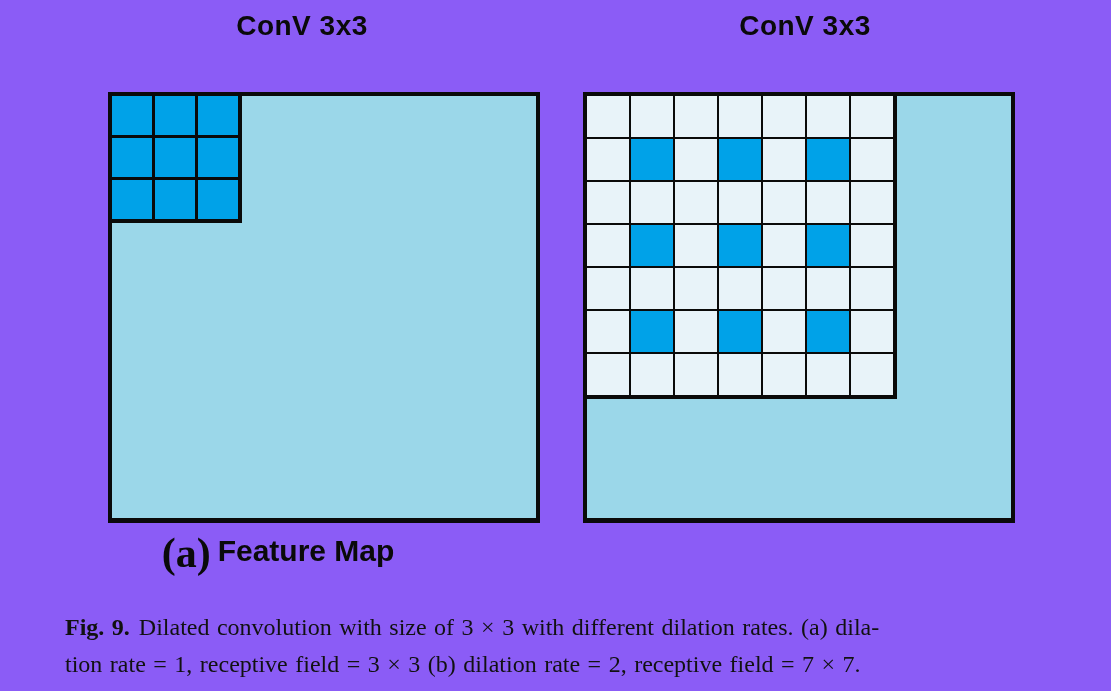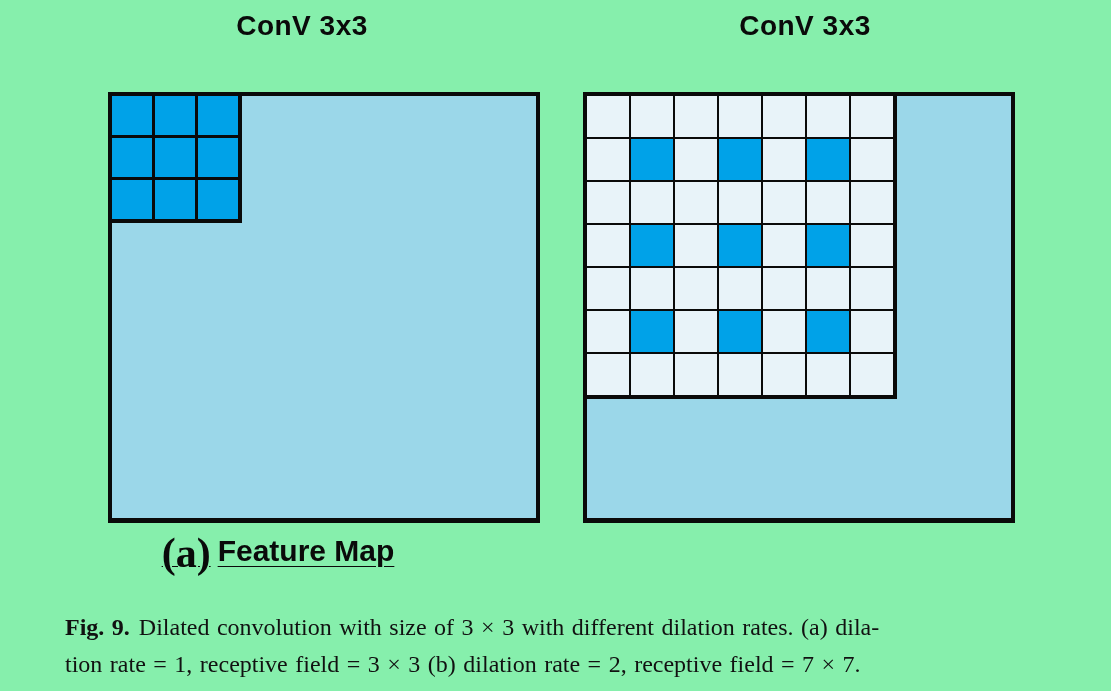--- a/index.html
+++ b/index.html
@@ -1,20 +1,20 @@
 <!DOCTYPE html>
 <html><head>
 <meta charset="utf-8">
 <style>
   html, body { margin: 0; padding: 0; background: #ffffff; }
   .figure {
     position: relative;
     width: 1111px;
     height: 691px;
-    background: #86efac;
+    background: #8b5cf6;
     overflow: hidden;
     font-family: "Liberation Sans", sans-serif;
   }
 
   
   .panel-title {
     position: absolute;
     top: 8px;
     width: 432px;
     text-align: center;
@@ -56,21 +56,20 @@
   .cell { width: 100%; height: 100%; }
 
   
   .panel-label {
     position: absolute;
     top: 529px;
     width: 380px;
     text-align: center;
     white-space: nowrap;
     color: #0a0a0a;
-    text-decoration: underline;
   }
   .label-a { left: 88px; }
   .label-b { left: 578px; }
   .label-prefix {
     font-family: "Liberation Serif", serif;
     font-weight: bold;
     font-size: 42px;
     vertical-align: -2px;
   }
   .label-text {

